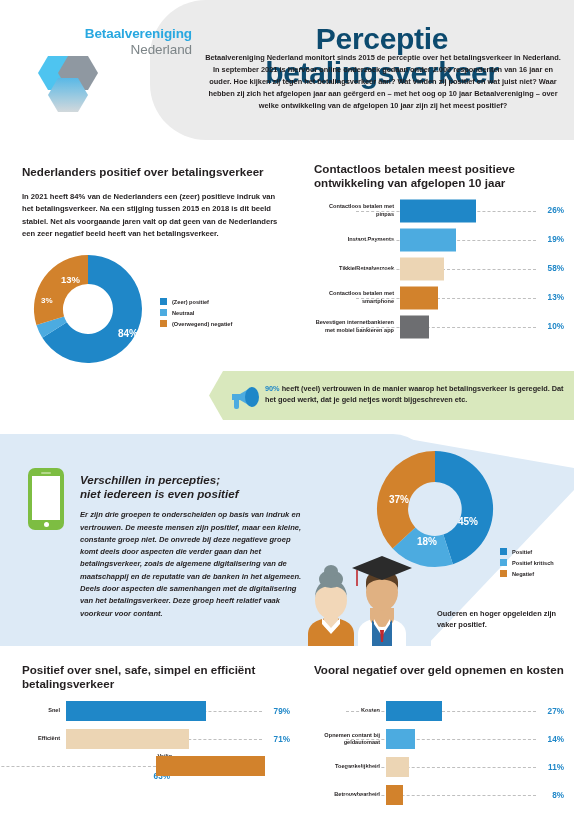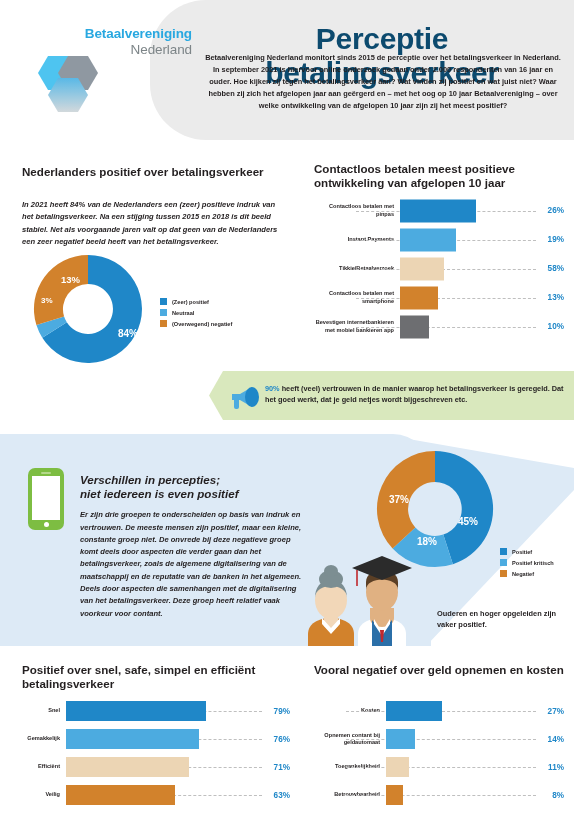--- a/index.html
+++ b/index.html
@@ -87,21 +87,21 @@
         </svg>
       </div>
     </div>
 
     <div class="head-title">Perceptie betalingsverkeer</div>
     <div class="head-sub">Betaalvereniging Nederland monitort sinds 2015 de perceptie over het betalingsverkeer in Nederland. In september 2021 is hiervoor online onderzoek gedaan onder 2.000 respondenten van 16 jaar en ouder. Hoe kijken zij tegen het betalingsverkeer aan? Wat vinden zij positief en wat juist niet? Waar hebben zij zich het afgelopen jaar aan geërgerd en – met het oog op 10 jaar Betaalvereniging – over welke ontwikkeling van de afgelopen 10 jaar zijn zij het meest positief?</div>
   </div>
 
   <div style="position:absolute;left:22px;top:165px;width:268px;">
     <div class="sect-title">Nederlanders positief over betalingsverkeer</div>
-    <div class="body-text" style="margin-top:20px;width:258px;font-style:italic;">In 2021 heeft 84% van de Nederlanders een (zeer) positieve indruk van het betalingsverkeer. Na een stijging tussen 2015 en 2018 is dit beeld stabiel. Net als voorgaande jaren valt op dat geen van de Nederlanders een zeer negatief beeld heeft van het betalingsverkeer.</div>
+    <div class="body-text" style="margin-top:12px;width:258px;">In 2021 heeft 84% van de Nederlanders een (zeer) positieve indruk van het betalingsverkeer. Na een stijging tussen 2015 en 2018 is dit beeld stabiel. Net als voorgaande jaren valt op dat geen van de Nederlanders een zeer negatief beeld heeft van het betalingsverkeer.</div>
   </div>
 
   <div style="position:absolute;left:28px;top:253px;">
     <svg width="126" height="112" viewBox="0 0 126 112">
 
       <g transform="translate(60,56)">
 
         <path d="M 0,-54 A 54,54 0 1 1 -45.7,28.8 L -21.2,13.3 A 25,25 0 1 0 0,-25 Z" fill="#1f87c8"></path>
 
         <path d="M -45.7,28.8 A 54,54 0 0 1 -51.6,16.1 L -23.9,7.5 A 25,25 0 0 0 -21.2,13.3 Z" fill="#4cabe0"></path>
@@ -270,36 +270,28 @@
   <div class="barchart" style="left:22px;top:697px;width:268px;">
     <div class="barrow" style="height:28px;">
       <div class="barlabel" style="width:44px;">Snel</div>
       <div class="bartrack">
           <div class="dashline" style="width:190px;"></div>
         <div class="bar" style="width:140px;height:20px;background:#1f87c8;"></div>
         </div>
       <div class="barval">79%</div>
     </div>
     <div class="barrow" style="height:28px;">
-      <div class="barlabel" style="width:44px;">Gemakkelijk</div>
-      <div class="bartrack">
-          <div class="dashline" style="width:190px;"></div>
-        <div class="bar" style="width:133px;height:20px;background:#4cabe0;"></div>
-        </div>
-      <div class="barval">76%</div>
-    </div>
-    <div class="barrow" style="height:28px;">
       <div class="barlabel" style="width:44px;">Efficiënt</div>
       <div class="bartrack">
           <div class="dashline" style="width:190px;"></div>
         <div class="bar" style="width:123px;height:20px;background:#ecd5b4;"></div>
         </div>
       <div class="barval">71%</div>
     </div>
-    <div class="barrow" style="height:28px;">
+    <div class="barrow" style="height:28px;flex-direction:column;">
       <div class="barlabel" style="width:44px;">Veilig</div>
       <div class="bartrack">
           <div class="dashline" style="width:190px;"></div>
         <div class="bar" style="width:109px;height:20px;background:#d2822c;"></div>
         </div>
       <div class="barval">63%</div>
     </div>
   </div>
 
   <div style="position:absolute;left:314px;top:663px;width:250px;">

